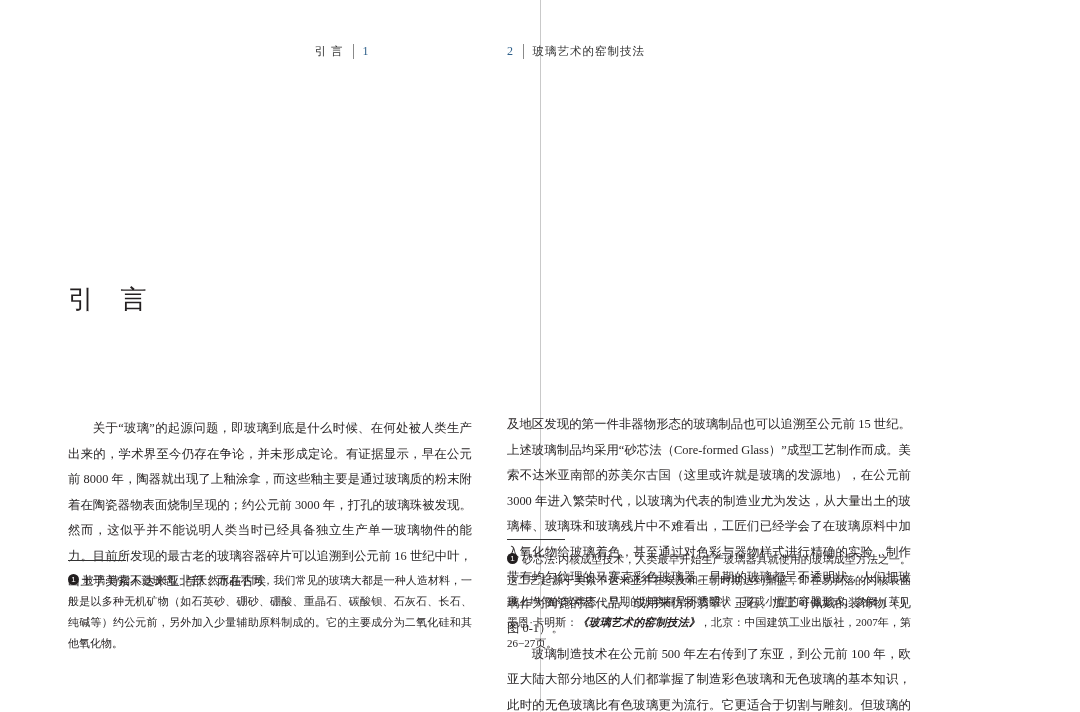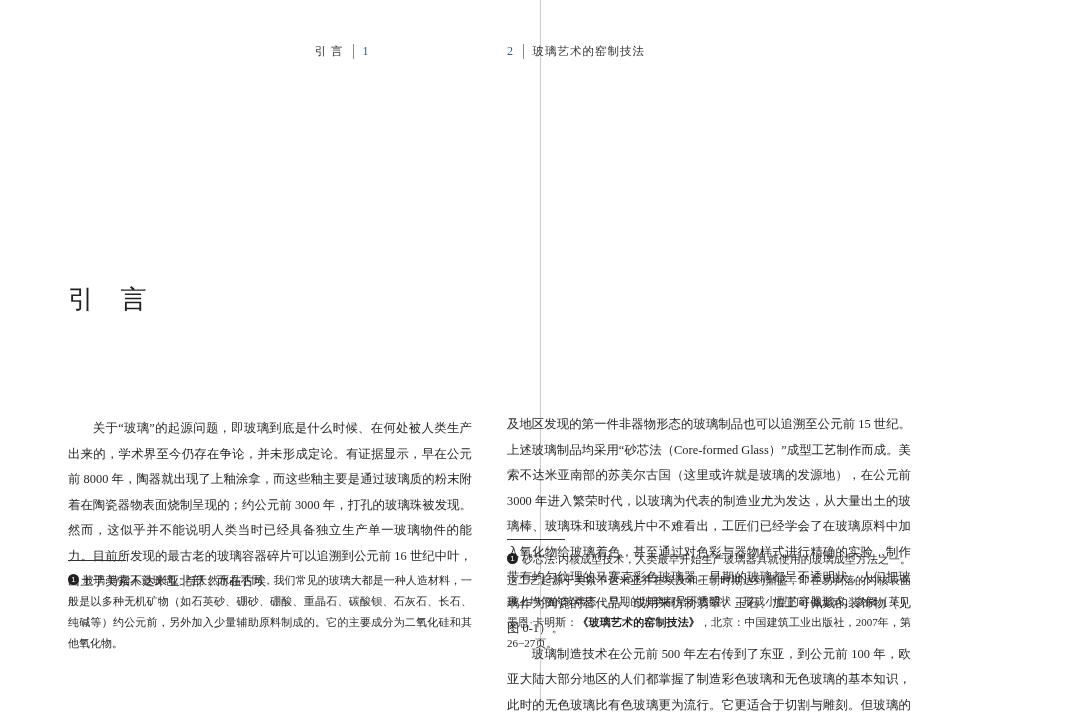--- a/index.html
+++ b/index.html
@@ -150,21 +150,21 @@
     line-height: 11px;
     border-radius: 50%;
     background: #231f20;
     color: #ffffff;
     font-size: 8px;
     text-align: center;
     vertical-align: 2px;
     margin-right: 4px;
     font-family: "Liberation Sans", sans-serif;
   }
-  .bold-ref { font-weight: bold; }
+  .bold-ref { font-weight: bold; font-style: italic; }
 </style>
 </head>
 <body>
 
 <div class="spread">
 
   <div class="page left">
 
     <div class="header left-head">
       <span class="head-title">引 言</span>

